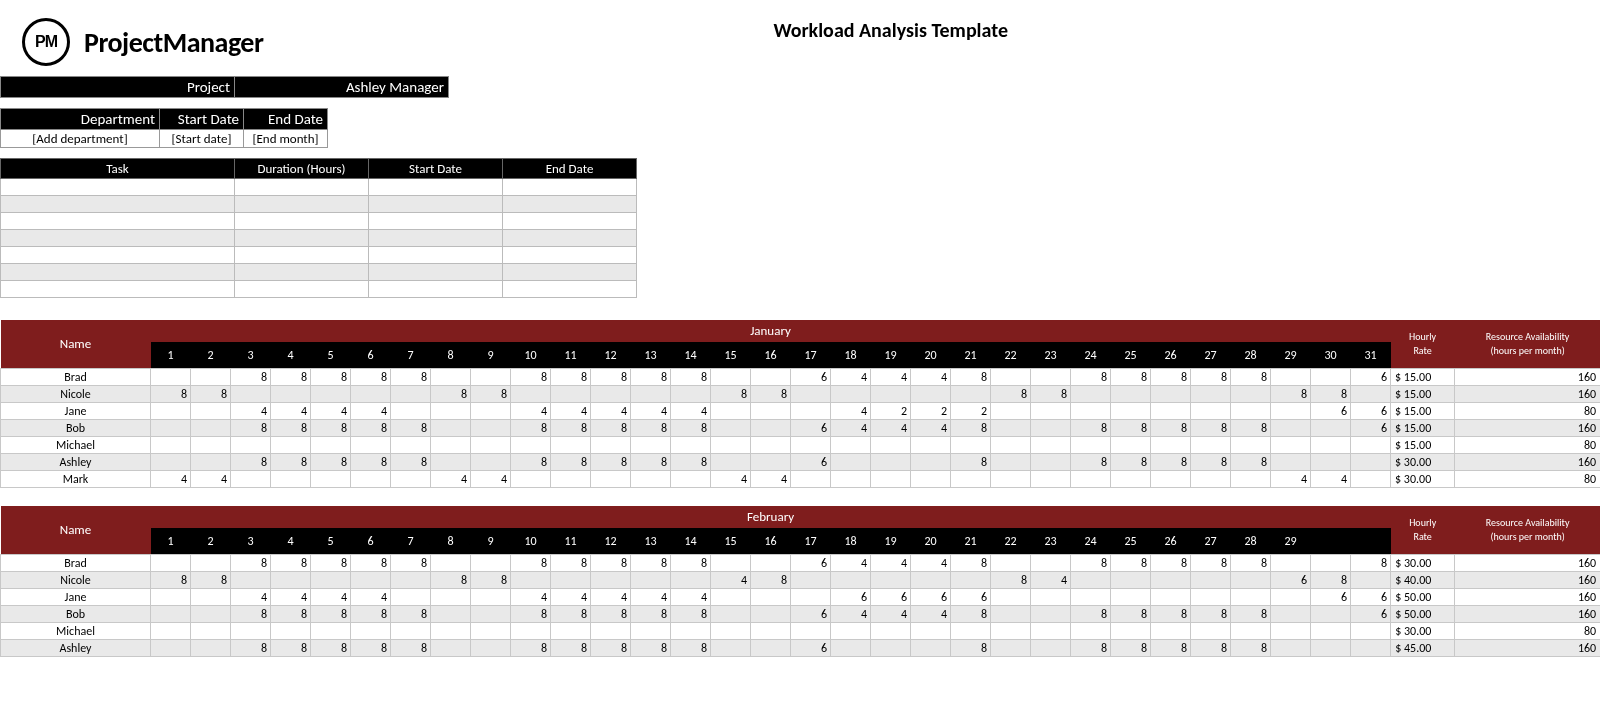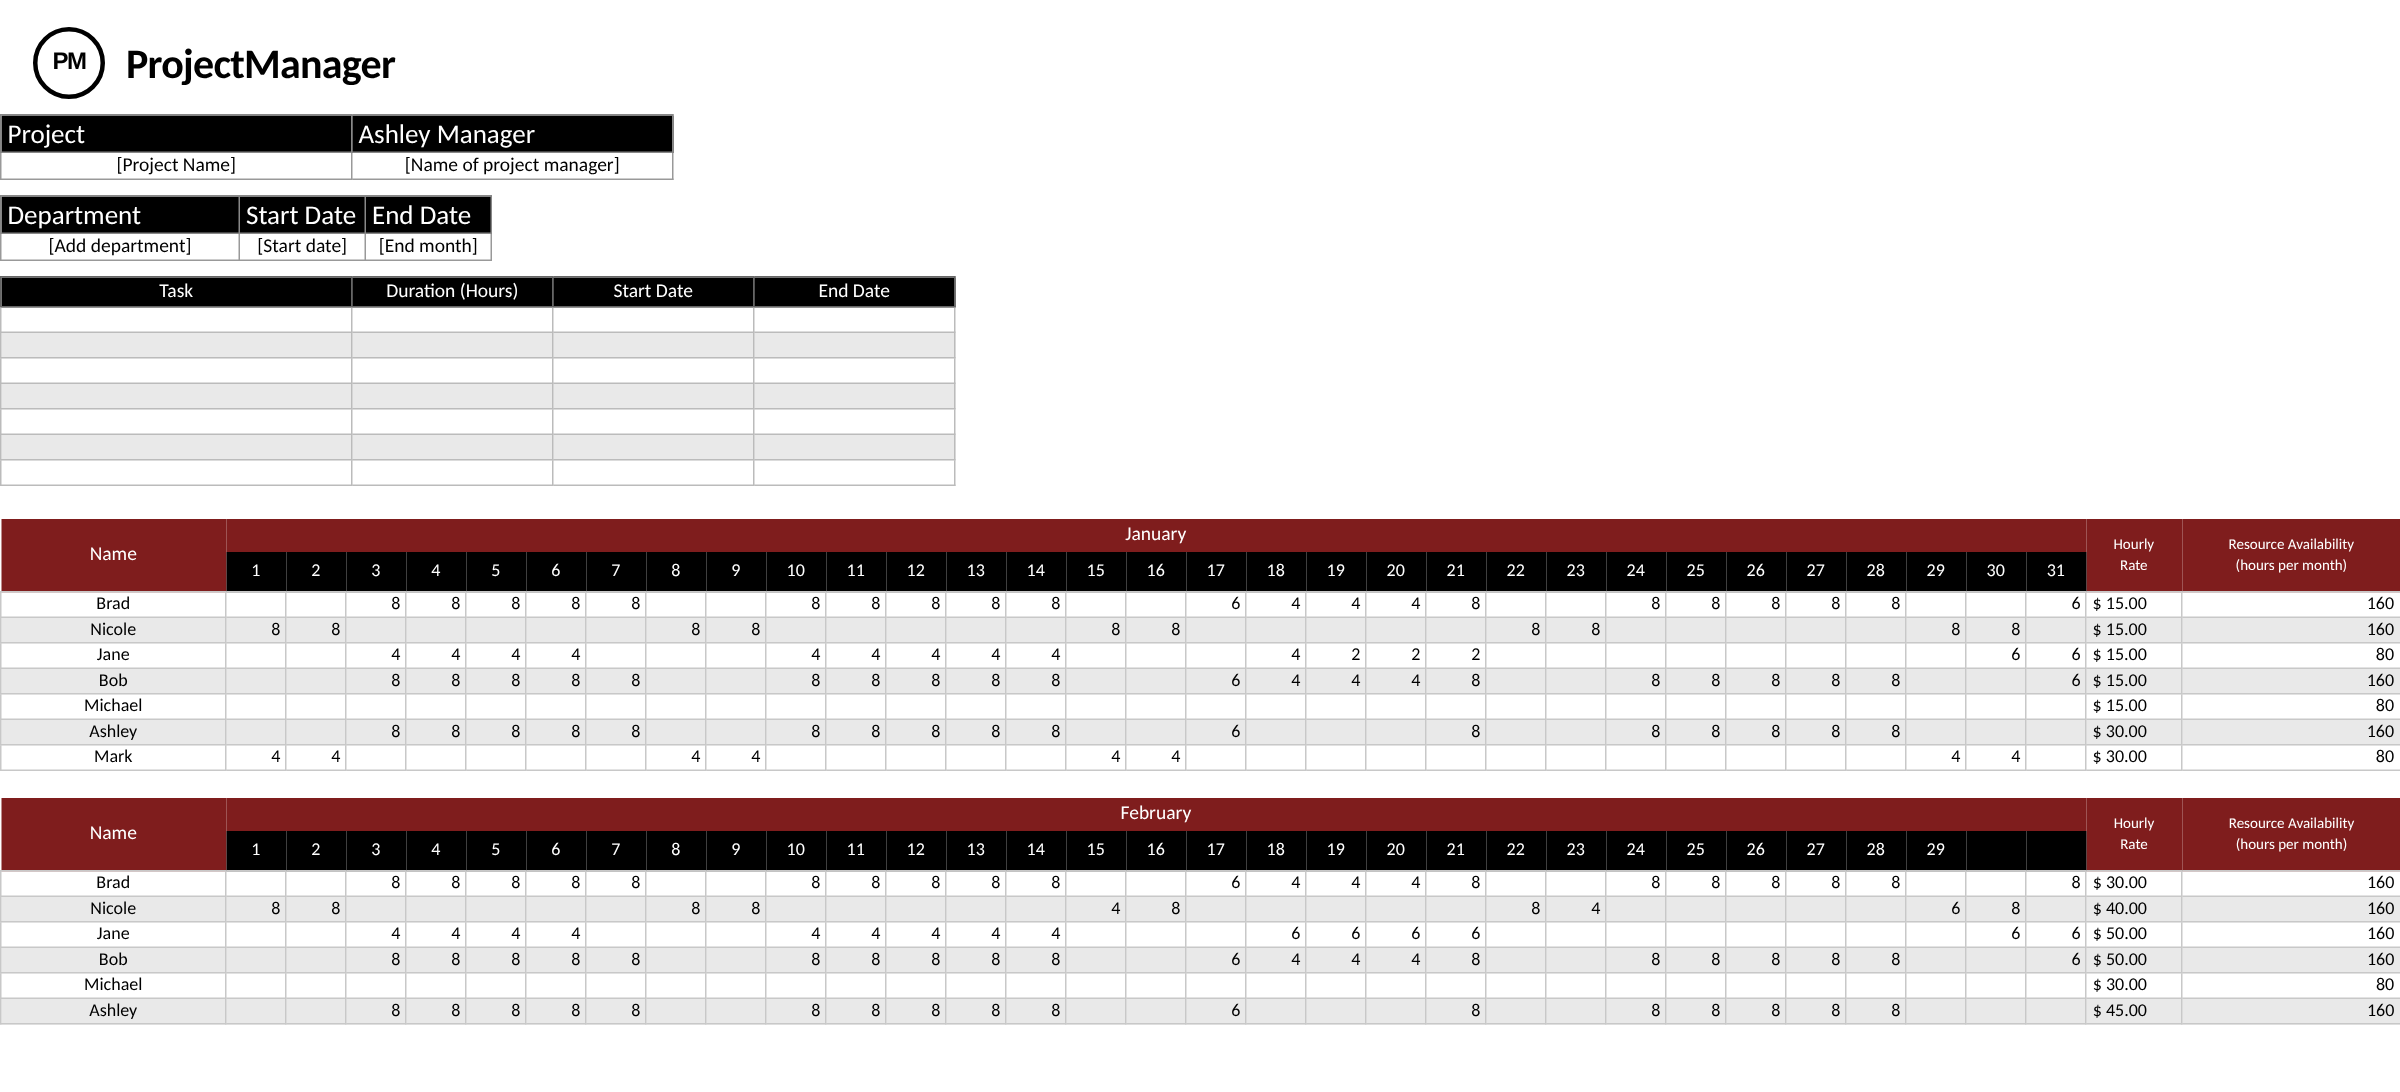--- a/index.html
+++ b/index.html
@@ -6,21 +6,21 @@
   body{width:1600px;}
   
   .hdr{display:flex;padding:18px 22px 10px 22px;}
   .logo{display:flex;align-items:center;gap:14px;}
   .logo-circle{width:42px;height:42px;border:3px solid #000;border-radius:50%;display:flex;align-items:center;justify-content:center;font-weight:900;font-size:16px;font-family:Arial,sans-serif;letter-spacing:-1px;}
   .logo-text{font-weight:900;font-size:28px;letter-spacing:-.5px;}
   .doc-title{flex:1;text-align:center;font-weight:700;font-size:20px;margin-left:-60px;}
   
   .meta{padding:0 0 0 0;}
   .mtbl{border-collapse:collapse;margin-bottom:10px;}
-  .mtbl th{background:#000;color:#fff;font-weight:400;border:1px solid #888;padding:1px 4px;text-align:left;font-size:18px;}
+  .mtbl th{background:#000;color:#fff;font-weight:400;border:1px solid #888;padding:1px 4px;text-align:right;font-size:15px;}
   .mtbl td{border:1px solid #999;padding:1px 4px;text-align:center;font-size:13px;background:#fff;}
   
   .task-tbl{border-collapse:collapse;margin-top:6px;margin-bottom:22px;}
   .task-tbl th{background:#000;color:#fff;font-weight:400;border:1px solid #666;padding:2px 4px;text-align:center;font-size:13px;margin-top:20px;}
   .task-tbl td{border:1px solid #bbb;padding:0;height:16px;}
   .task-tbl tr:nth-child(even) td{background:#e9e9e9;}
   .task-tbl tr:nth-child(odd) td{background:#fff;}
   
   .wl-wrap{margin-bottom:18px;}
   .wl{border-collapse:collapse;width:1600px;table-layout:fixed;}
@@ -42,32 +42,29 @@
   .wl tbody td.avail{text-align:right;padding-right:4px;}
 </style>
 </head>
 <body>
 
 <div class="hdr">
   <div class="logo">
     <div class="logo-circle">PM</div>
     <div class="logo-text">ProjectManager</div>
   </div>
+  <div class="doc-title">Workload Analysis Template</div>
 </div>
 
 <div class="meta">
   <table class="mtbl" id="meta1">
     <tbody>
         <tr>
       <th style="width:225px">Project</th>
       <th style="width:205px">Ashley Manager</th>
-    </tr>
-    <tr>
-      <td>[Project Name]</td>
-      <td>[Name of project manager]</td>
     </tr>
   </tbody>
     </table>
   <table class="mtbl" id="meta2">
     <tbody>
         <tr>
       <th style="width:150px">Department</th>
       <th style="width:75px">Start Date</th>
       <th style="width:75px">End Date</th>
     </tr>

